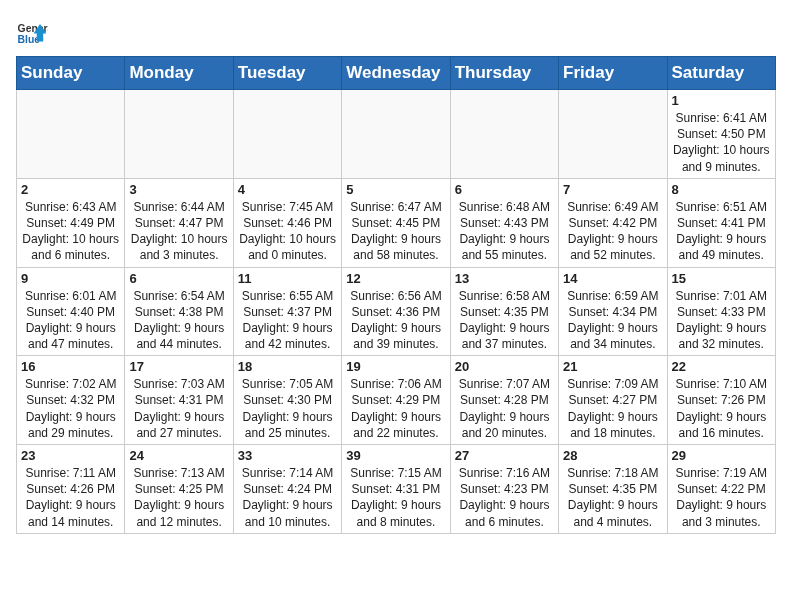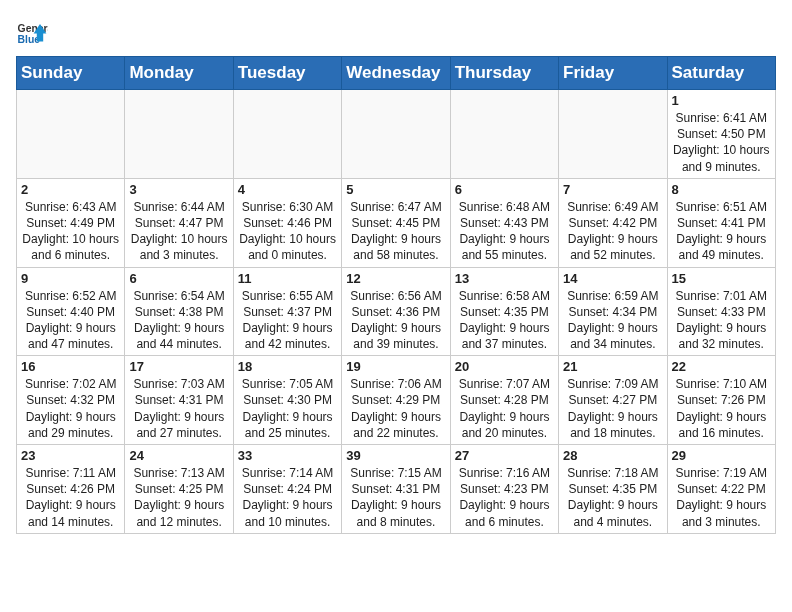--- a/index.html
+++ b/index.html
@@ -126,21 +126,21 @@
 Daylight: 10 hours and 6 minutes.</div>
         </td>
         <td>
           <span class="day-num">3</span>
           <div class="day-info">Sunrise: 6:44 AM
 Sunset: 4:47 PM
 Daylight: 10 hours and 3 minutes.</div>
         </td>
         <td>
           <span class="day-num">4</span>
-          <div class="day-info">Sunrise: 6:30 AM
+          <div class="day-info">Sunrise: 7:45 AM
 Sunset: 4:46 PM
 Daylight: 10 hours and 0 minutes.</div>
         </td>
         <td>
           <span class="day-num">5</span>
           <div class="day-info">Sunrise: 6:47 AM
 Sunset: 4:45 PM
 Daylight: 9 hours and 58 minutes.</div>
         </td>
         <td>
@@ -158,21 +158,21 @@
         <td>
           <span class="day-num">8</span>
           <div class="day-info">Sunrise: 6:51 AM
 Sunset: 4:41 PM
 Daylight: 9 hours and 49 minutes.</div>
         </td>
       </tr>
       <tr>
         <td>
           <span class="day-num">9</span>
-          <div class="day-info">Sunrise: 6:52 AM
+          <div class="day-info">Sunrise: 6:01 AM
 Sunset: 4:40 PM
 Daylight: 9 hours and 47 minutes.</div>
         </td>
         <td>
           <span class="day-num">6</span>
           <div class="day-info">Sunrise: 6:54 AM
 Sunset: 4:38 PM
 Daylight: 9 hours and 44 minutes.</div>
         </td>
         <td>

